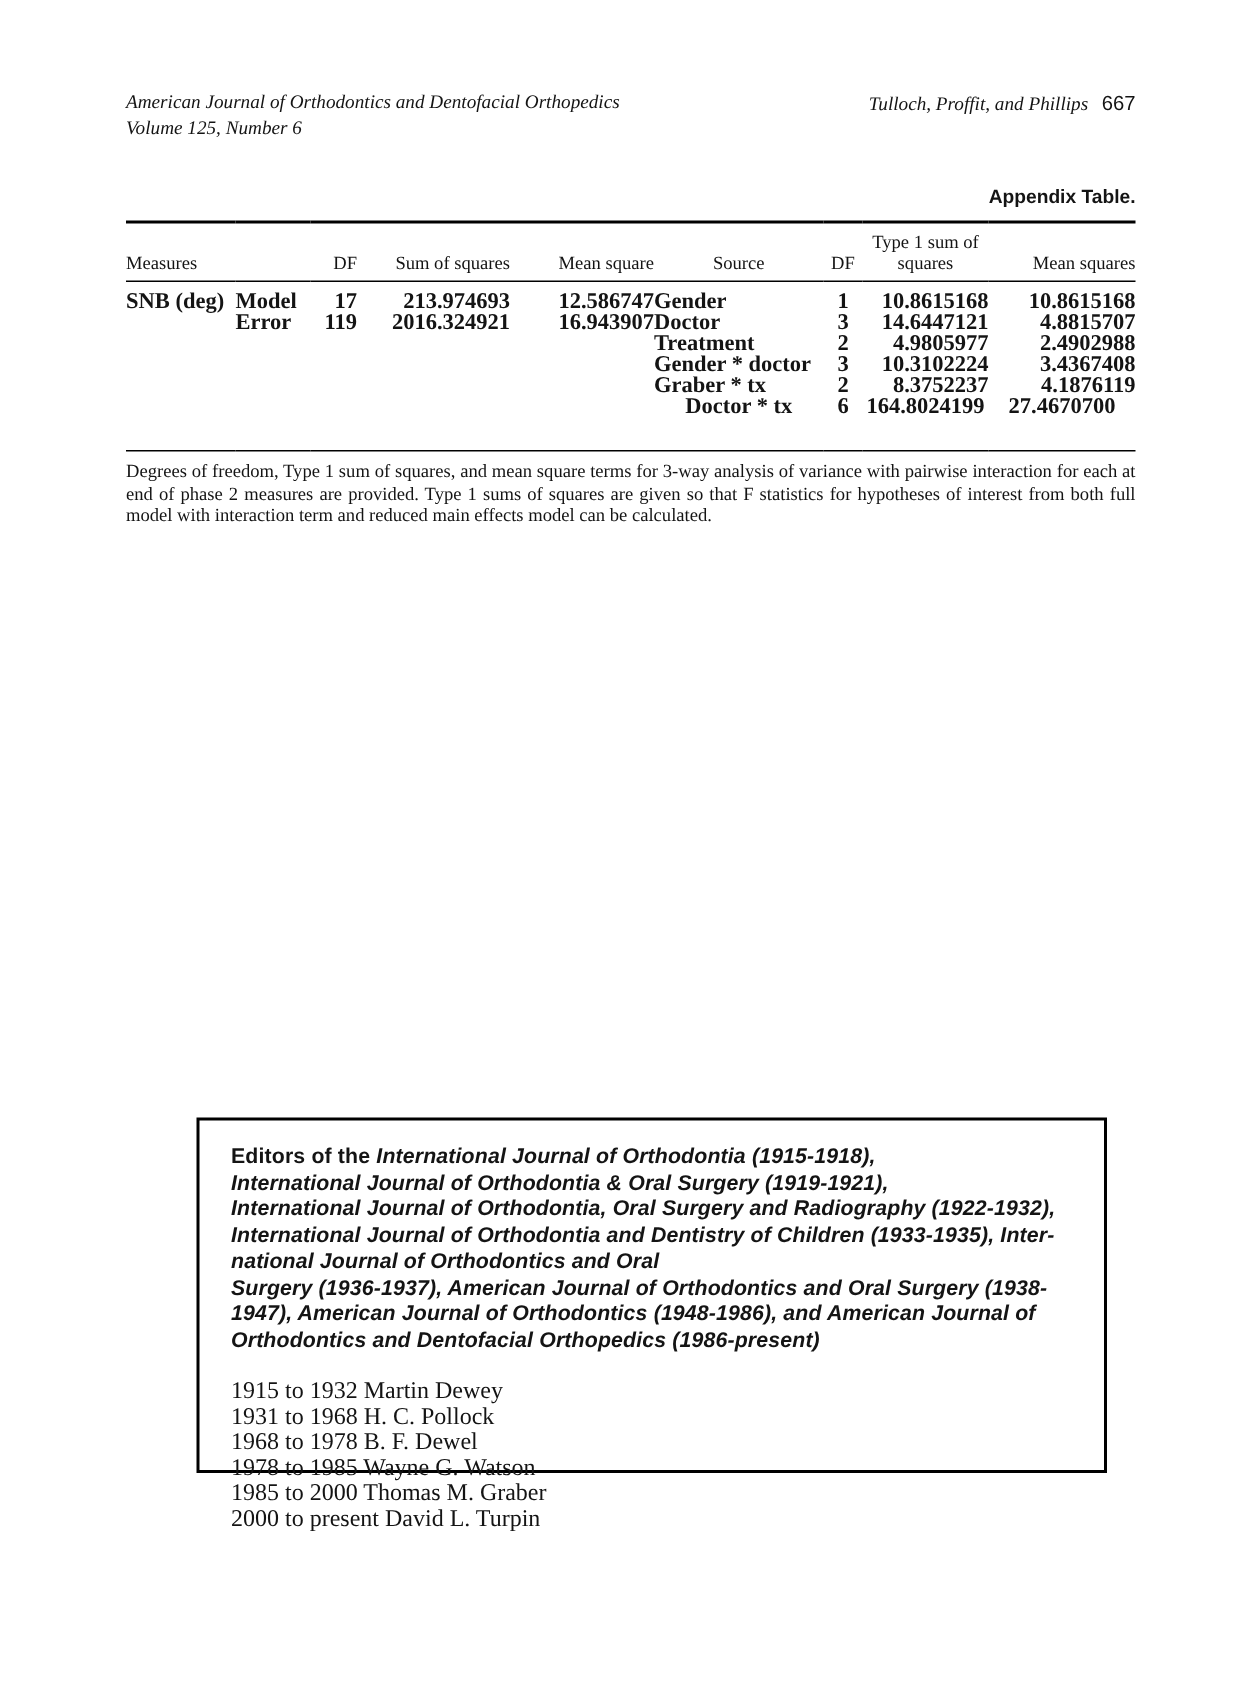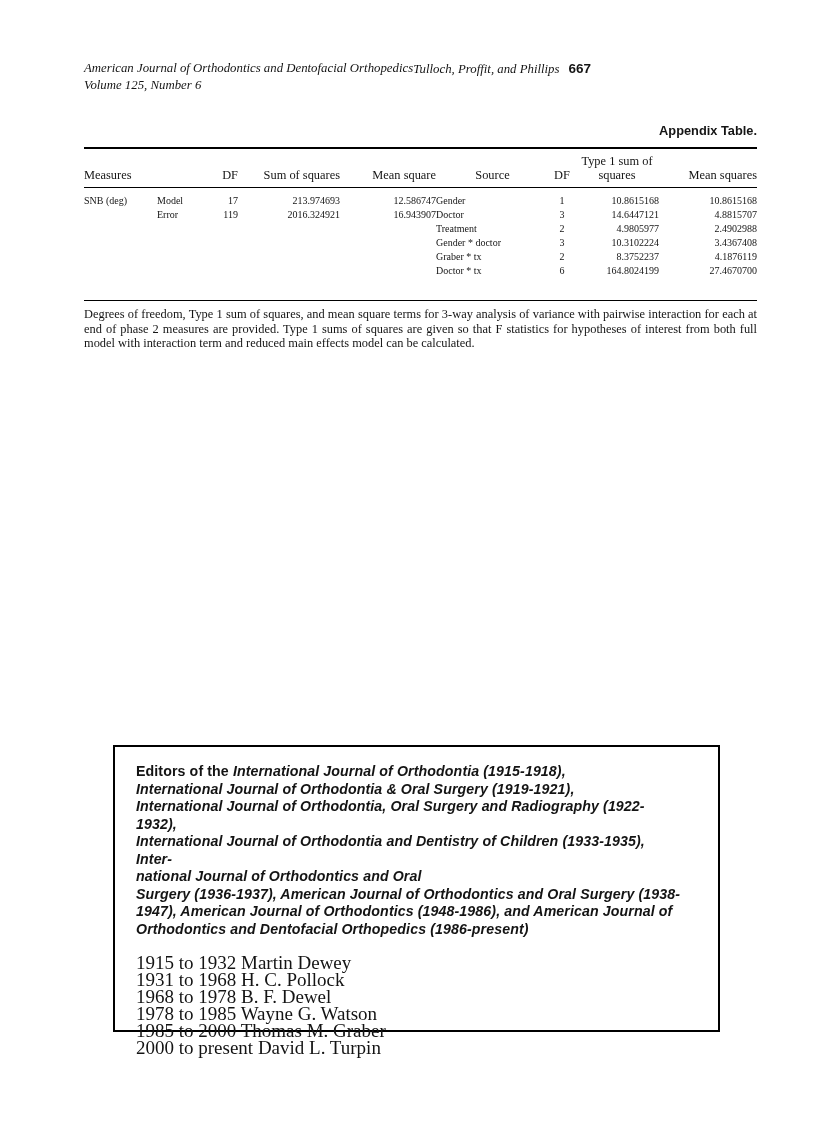--- a/index.html
+++ b/index.html
@@ -3,64 +3,64 @@
 <meta charset="utf-8">
 <style>
   html,body{margin:0;padding:0;background:#ffffff;}
   .page{
     position:relative;width:838px;height:1122px;background:#ffffff;
     color:#141414;font-family:"Liberation Serif",serif;overflow:hidden;
   }
   
   .running-head{
     position:absolute;left:84px;top:60px;width:673px;
-    display:flex;justify-content:flex-start;align-items:flex-start;
+    display:flex;justify-content:space-between;align-items:flex-start;
     font-style:italic;font-size:12.8px;line-height:17px;
   }
   .rh-right{text-align:right;white-space:nowrap;}
   .page-number{
-    font-style:normal;font-weight:bold;
+    font-style:normal;font-weight:normal;
     font-family:"Liberation Sans",sans-serif;font-size:13.5px;margin-left:9px;
   }
   
   .appendix{position:absolute;left:84px;top:123px;width:673px;}
   .appendix-label{
     font-family:"Liberation Sans",sans-serif;font-weight:bold;
     font-size:12.8px;margin:0 0 9px 0;text-align:right;
   }
   table.stats{
     width:673px;border-collapse:collapse;table-layout:fixed;
     border-top:2px solid #000;border-bottom:1.5px solid #000;
   }
   table.stats thead tr{border-bottom:1px solid #000;}
   table.stats th{
     font-weight:normal;font-size:12.4px;line-height:13.5px;
     vertical-align:bottom;padding:6px 0 5px 0;overflow:visible;white-space:nowrap;
   }
   table.stats td{
-    font-size:10px;line-height:14px;padding:0;white-space:nowrap;overflow:visible;
+    font-size:15px;line-height:14px;padding:0;white-space:nowrap;overflow:visible;font-weight:bold;
   }
   table.stats tbody tr:first-child td{padding-top:6px;}
-  table.stats tbody tr:last-child td{padding-bottom:22px;}
+  table.stats tbody tr:last-child td{padding-bottom:22px;text-align:center;}
   .al{text-align:left;} .ar{text-align:right;} .ac{text-align:center;}
   td.src{padding-left:12px;}
   .footnote{
     margin-top:6px;font-size:12.4px;line-height:14.6px;text-align:justify;
   }
   
   .editors-box{
-    position:absolute;left:113px;top:745px;width:607px;height:287px;
-    border:2px solid #000;box-sizing:border-box;padding:16px 36px 0 21px;
+    position:absolute;left:131px;top:745px;width:607px;height:237px;
+    border:2px solid #000;box-sizing:border-box;padding:16px 18px 0 21px;
   }
   .box-heading{
     font-family:"Liberation Sans",sans-serif;font-weight:bold;
     font-size:14.2px;line-height:17.5px;letter-spacing:0.1px;
   }
   .box-heading .it{font-style:italic;}
-  .editor-list{margin-top:17px;font-size:19px;line-height:16.9px;}
+  .editor-list{margin-top:17px;font-size:16px;line-height:16.9px;}
 </style>
 </head>
 <body>
 
 <div class="page">
 
   <div class="running-head">
     <div class="rh-left">
       <div>American Journal of Orthodontics and Dentofacial Orthopedics</div>
       <div>Volume 125, Number 6</div>

